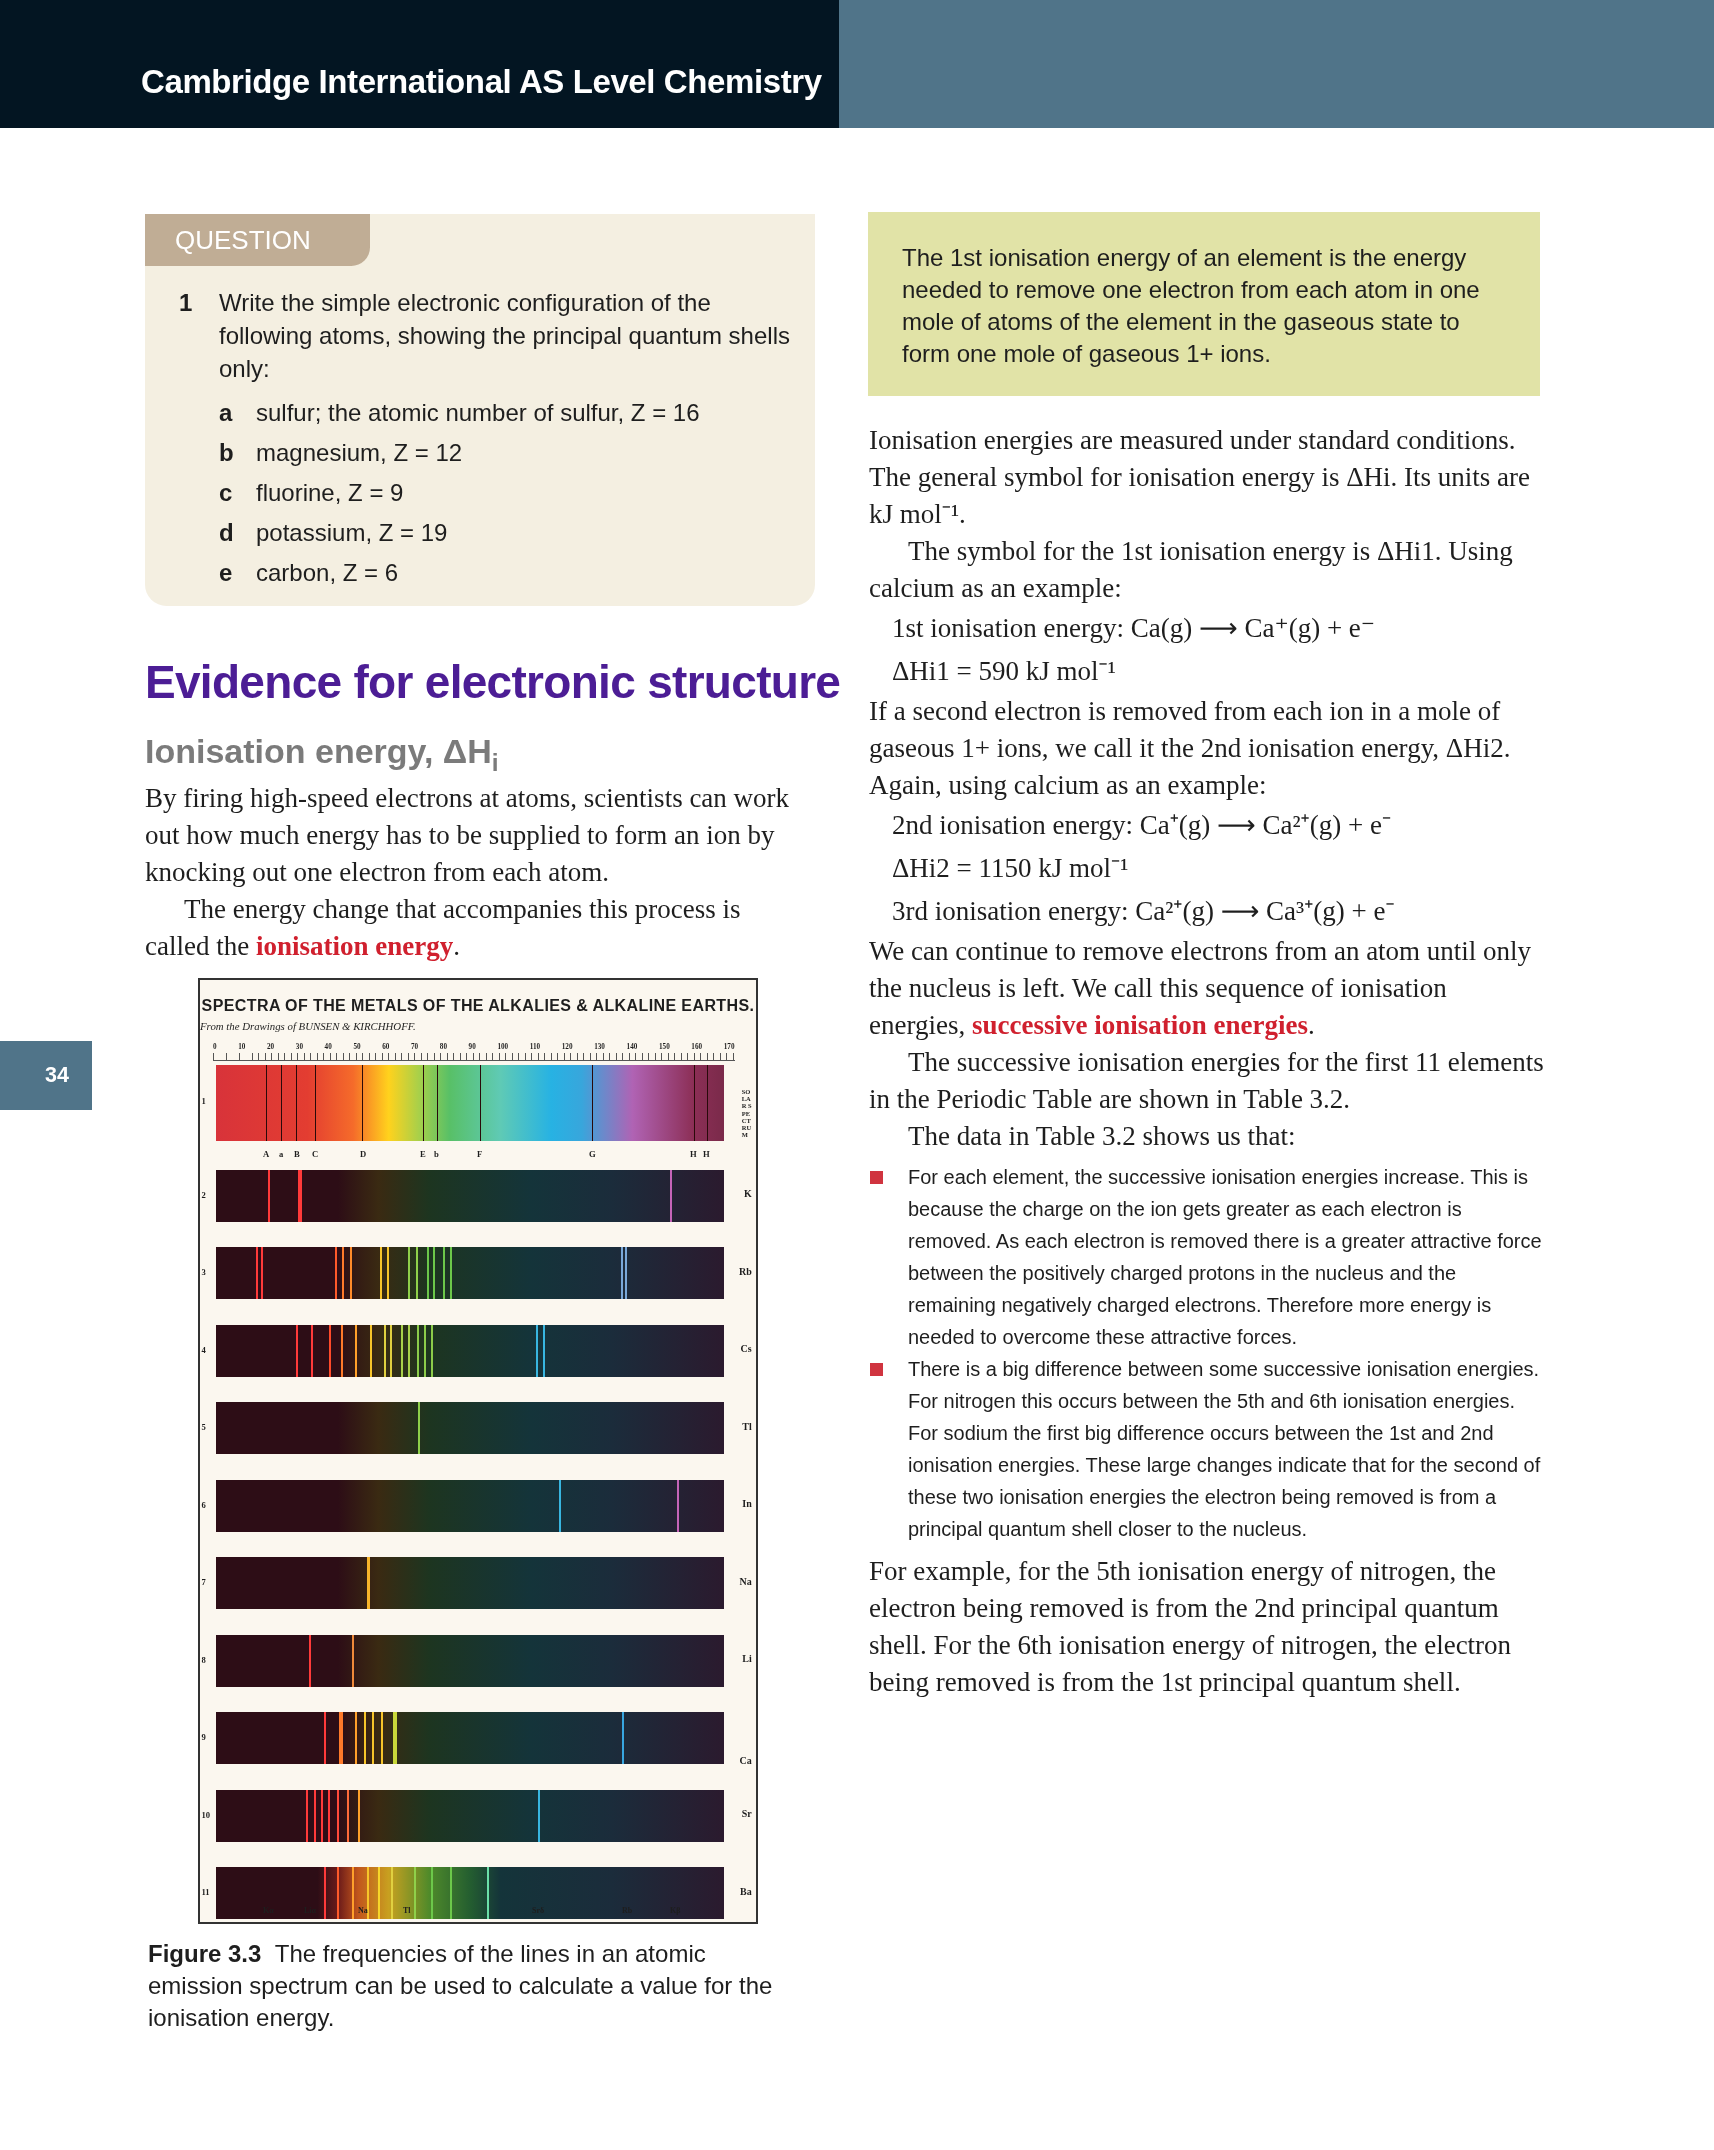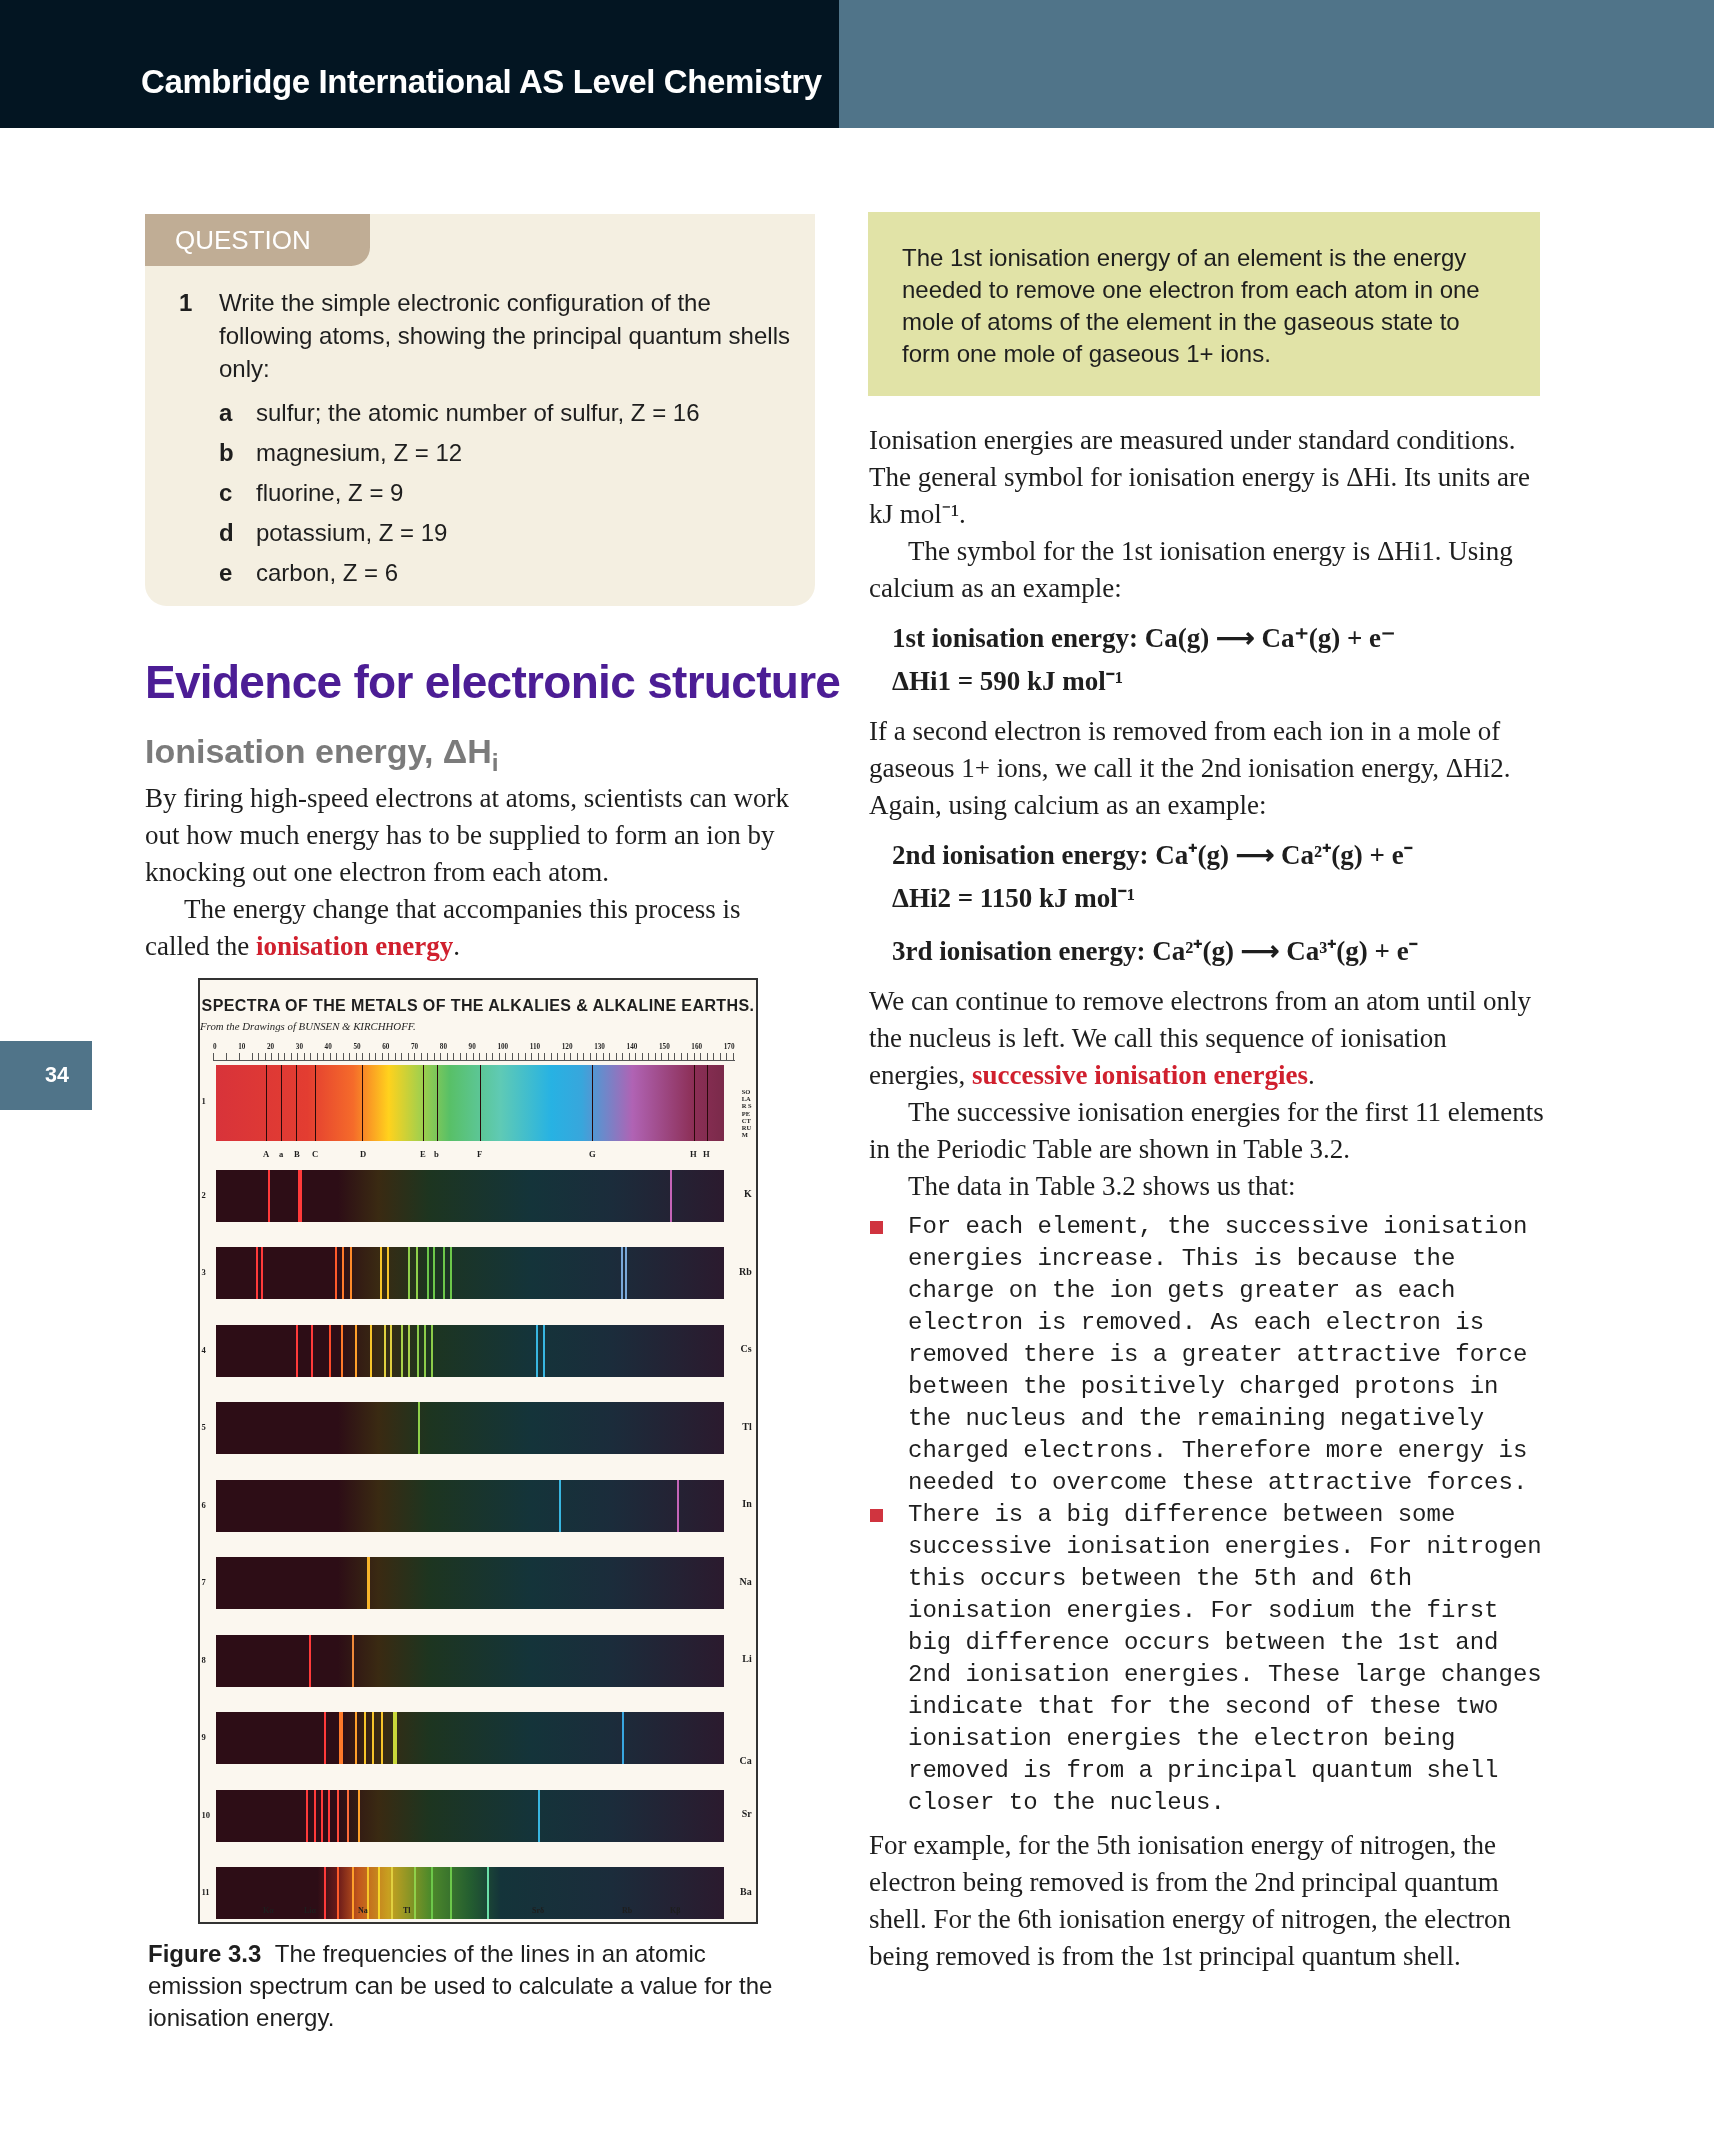--- a/index.html
+++ b/index.html
@@ -49,21 +49,21 @@
     }
     h2.sub {
       position: absolute; left: 145px; top: 732px; margin: 0; color: #7b7b7b;
       font-family: "Liberation Sans", sans-serif; font-size: 34px; font-weight: bold;
     }
     h2.sub sub { font-size: 24.4px; font-style: normal; }
     .col { position: absolute; font-size: 27px; line-height: 37px; }
     .col p { margin: 0; }
     .indent { text-indent: 39px; }
     .red { color: #d0202e; font-weight: bold; }
-    .eq { padding-left: 23px; margin: 10px 0 !important; font-weight: bold; }
+    .eq { padding-left: 23px; margin: 0 0 !important; }
     .eq .line { height: 43px; line-height: 43px; }
 
     .figure-frame {
       position: absolute; left: 198px; top: 978px; width: 560px; height: 946px;
       border: 2.2px solid #333; background: #fbf7ef; box-sizing: border-box;
     }
     .fig-title { position: absolute; left: 0; right: 0; top: 17px; text-align: center; font-family: "Liberation Sans", sans-serif; font-weight: bold; font-size: 16px; letter-spacing: 0.4px; }
     .fig-sub { position: absolute; left: 0; right: 0; top: 40px; text-align: left; font-family: "Liberation Serif", serif; font-style: italic; font-size: 10.8px; }
     .scale { position: absolute; left: 13px; right: 21.5px; top: 63px; height: 17px; }
     .scale-nums { position: absolute; left: 0; right: 0; top: 0; display: flex; justify-content: space-between; font-size: 7.2px; font-weight: bold; font-family: "Liberation Serif", serif; }
@@ -79,21 +79,21 @@
     }
     .line-v { position: absolute; top: 0; bottom: 0; width: 2.2px; }
     .band-num { position: absolute; left: 1.4px; font-size: 8.6px; font-weight: bold; }
     .band-el { position: absolute; right: 4.3px; font-size: 10px; font-weight: bold; font-family: "Liberation Serif", serif; }
     .caption {
       position: absolute; left: 148px; top: 1938px; width: 646px;
       font-family: "Liberation Sans", sans-serif; font-size: 24px; line-height: 32px;
     }
     .caption b { font-weight: bold; margin-right: 7.2px; }
 
-    .bullets { list-style: none; margin: 5.7px 0 8.6px 0; padding: 0; font-family: Liberation Mono, monospace; font-size: 24px; line-height: 32px; }
+    .bullets { list-style: none; margin: 5.7px 0 8.6px 0; padding: 0; font-family: Liberation Sans, sans-serif; font-size: 20px; line-height: 32px; }
     .bullets li { position: relative; padding-left: 39px; }
     .bullets li .sq { position: absolute; left: 1.4px; top: 10px; width: 13px; height: 13px; background: #d0343f; }
   </style>
 </head>
 <body>
 
 <div class="header-dark"></div>
 <div class="header-blue"></div>
 <div class="header-title">Cambridge International AS Level Chemistry</div>
 <div class="page-tab">34</div>

